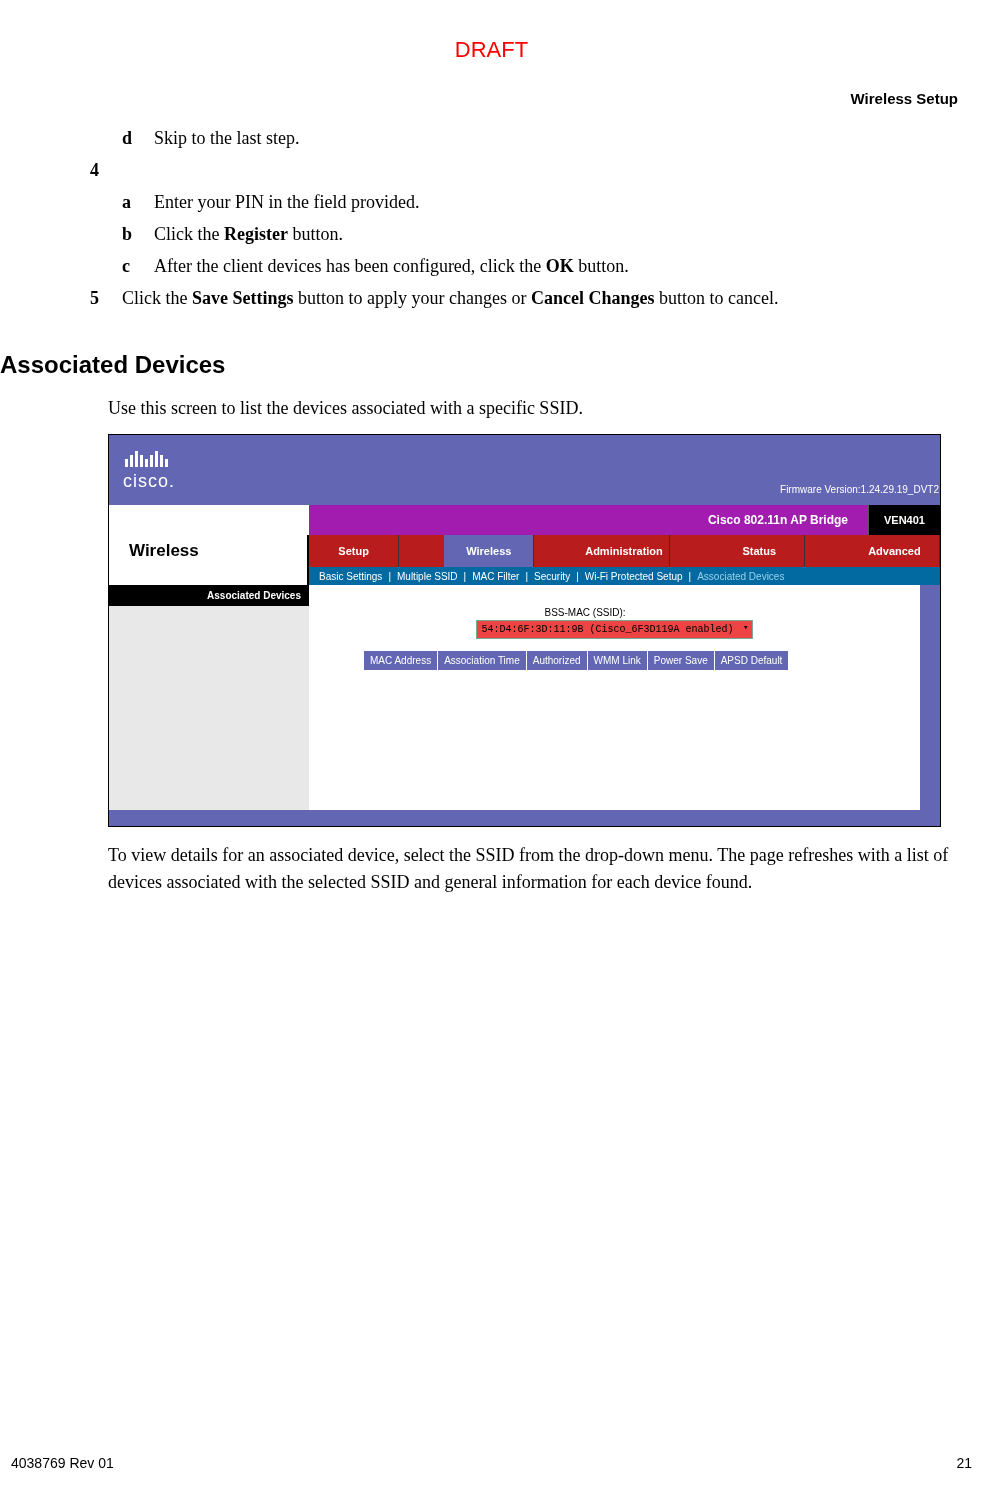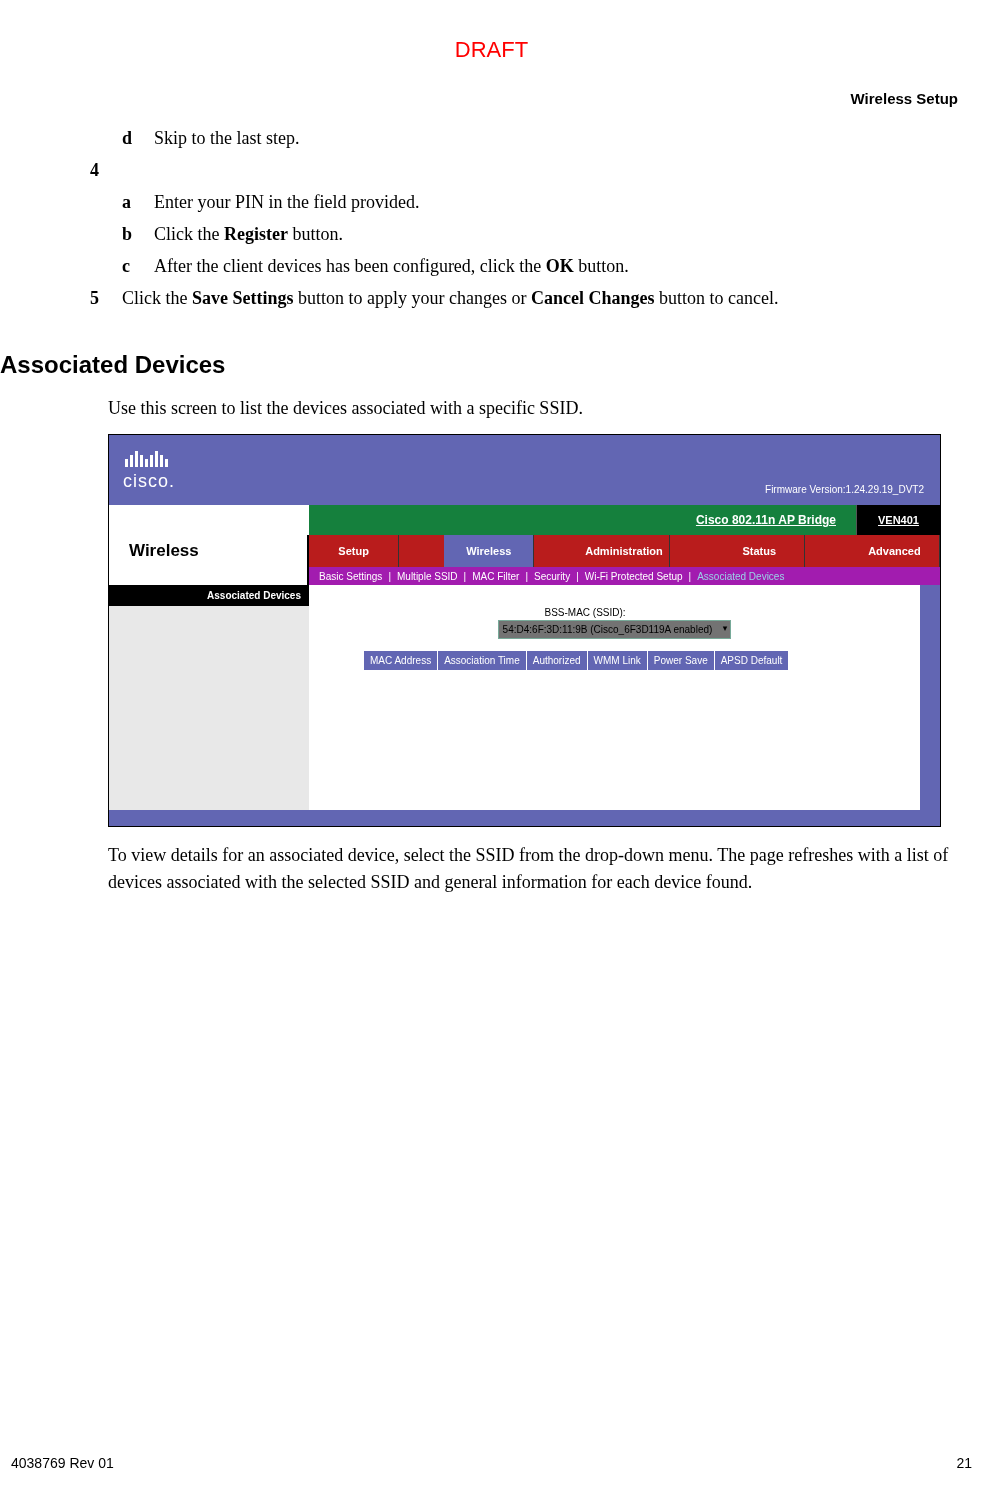--- a/index.html
+++ b/index.html
@@ -62,21 +62,21 @@
     font-family: Verdana, Arial, sans-serif;
     font-size: 11px;
     border: 1px solid #000;
   }
   .ru-topbar {
     background: #6266b3;
     height: 70px;
     display: flex;
     justify-content: space-between;
     align-items: flex-end;
-    padding: 0 16px 6px 14px;
+    padding: 0 1px 6px 14px;
     color: #fff;
   }
   .ru-logo {
     display: flex;
     flex-direction: column;
     padding-bottom: 4px;
   }
   .logo-bars { display: flex; gap: 2px; height: 16px; align-items:flex-end; margin-bottom:1px; padding-left:2px;}
   .logo-bars span { width: 3px; background: #fff; }
   .logo-bars span:nth-child(1){height:8px}
@@ -84,29 +84,28 @@
   .logo-bars span:nth-child(3){height:16px}
   .logo-bars span:nth-child(4){height:12px}
   .logo-bars span:nth-child(5){height:8px}
   .logo-bars span:nth-child(6){height:12px}
   .logo-bars span:nth-child(7){height:16px}
   .logo-bars span:nth-child(8){height:12px}
   .logo-bars span:nth-child(9){height:8px}
   .logo-text { font-family: Arial; font-size: 18px; letter-spacing:1px; }
   .fw-version { font-size: 10px; color: #fff; padding-bottom:2px;}
   .ru-strip2 {
-    background: #15803d;
+    background: #a21caf;
     display: flex;
     height: 30px;
     color: #fff;
-    text-decoration: underline;
   }
   .ru-strip2 .spacer { width: 200px; flex-shrink:0; background:#fff;}
   .ru-strip2 .bridge { flex:1; text-align:right; padding-right:20px; font-weight:bold; font-size:12px; display:flex; align-items:center; justify-content:flex-end;}
-  .ru-strip2 .model { width: 84px; flex-shrink:0; background:#000; font-weight:bold; font-size:11px; display:flex; align-items:center; justify-content:center; border-left:1px solid #555;}
+  .ru-strip2 .model { width: 72px; flex-shrink:0; background:#000; font-weight:bold; font-size:11px; display:flex; align-items:center; justify-content:center; border-left:1px solid #555;}
   .ru-navrow {
     display: flex;
     background: #b91c1c;
     color: #fff;
     height: 32px;
   }
   .ru-navrow .left-label {
     width: 200px; flex-shrink:0;
     background: #fff; color: #000;
     font-family: Arial; font-weight: bold; font-size: 17px;
@@ -116,35 +115,35 @@
   .ru-navrow .tabs { flex:1; display:flex;gap:45px; }
   .ru-navrow .tab {
     flex:1; text-align:center; display:flex; align-items:center; justify-content:center;
     font-size:11px; font-weight:bold; border-right:1px solid #333;
   }
   .ru-navrow .tab.active { background:#6266b3; }
   .ru-subnav {
     display: flex; background:#000; height:18px;
   }
   .ru-subnav .left-sp { width:200px; flex-shrink:0; background:#fff; border-right:2px solid #000;}
-  .ru-subnav .subtabs { flex:1; background:#a21caf; color:#fff; display:flex; align-items:center; font-size:10px; padding-left:10px; gap:6px;}
+  .ru-subnav .subtabs { flex:1; background:#0369a1; color:#fff; display:flex; align-items:center; font-size:10px; padding-left:10px; gap:6px;}
   .ru-subnav .sep { color:#fff; }
   .ru-subnav .active-sub { color:#9ad2e8; }
   .ru-body { display:flex; background:#fff; }
   .ru-body .left-col { width:200px; flex-shrink:0; background:#e8e8e8; }
   .ru-body .left-col .section-label {
     background:#000; color:#fff; font-size:10px; font-weight:bold;
     padding:3px 8px; text-align:right;
   }
   .ru-body .main-col { flex:1; padding:20px 20px 140px 20px; border-right:20px solid #6266b3;}
   .field-row { font-size:10px; margin-bottom:12px; display:flex; align-items:center; color:#000;flex-direction:column;}
   .field-label { width:140px; }
   .select-box {
-    border:1px solid #7a9; background:#737373; font-size:10px; padding:1px 18px 1px 4px;
-    position:relative; display:inline-block; min-width:220px;
+    border:1px solid #7a9; background:#ef4444; font-size:10px; padding:1px 18px 1px 4px;
+    position:relative; display:inline-block; min-width:220px;font-family:Liberation Mono, monospace;
   }
   .select-box::after{
     content:"▾"; position:absolute; right:3px; top:1px; font-size:9px;
   }
   .tbl-head { display:flex; font-size:10px;padding-left:35px; }
   .tbl-head span {
     background:#6266b3; color:#fff; padding:2px 6px; border-right:1px solid #fff; font-weight:normal;
   }
   .ru-footer { height:16px; background:#6266b3; }
   

